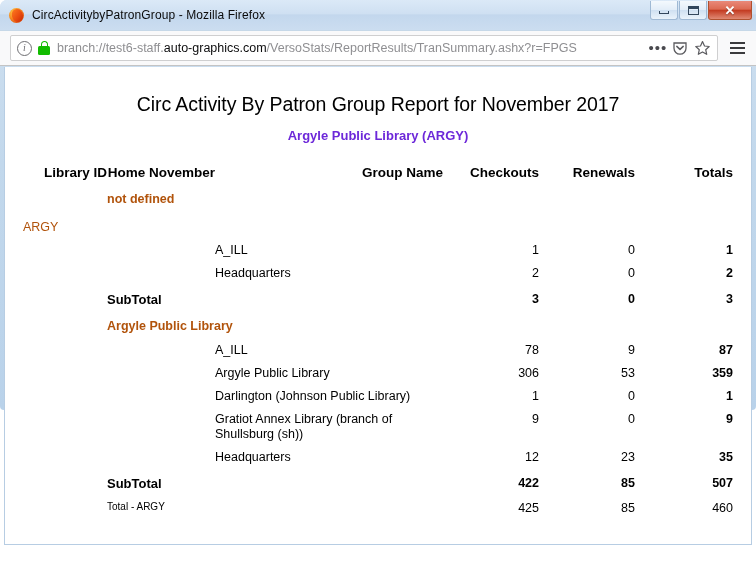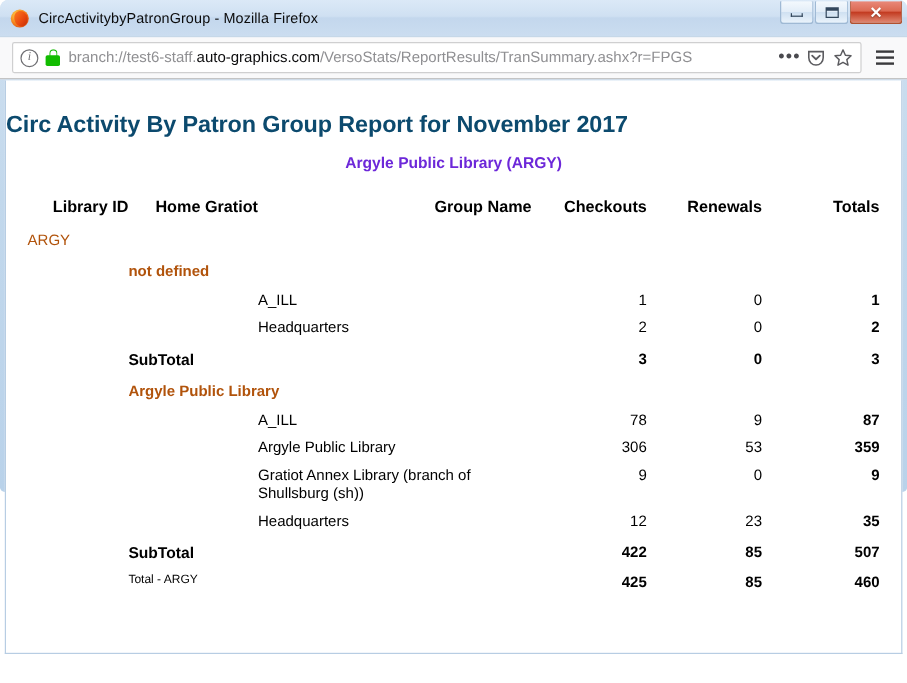--- a/index.html
+++ b/index.html
@@ -223,23 +223,24 @@
     border-right: 1px solid #b7cde3;
     border-bottom: 1px solid #b7cde3;
     box-sizing: border-box;
     overflow: hidden;
   }
 
   .report {
     padding: 0;
   }
   .rpt-title {
-    color: #0c4a6e;
+    text-align: center;
+    color: #000000;
     font-size: 19.5px;
-    font-weight: bold;
+    font-weight: normal;
     margin-top: 26px;
     letter-spacing: -0.1px;
   }
   .rpt-sub {
     text-align: center;
     color: #6d28d9;
     font-size: 13px;
     font-weight: bold;
     margin-top: 12px;
   }
@@ -295,21 +296,21 @@
     font-weight: bold;
     font-size: 13px;
     padding-top: 7px !important;
   }
   .subtotal-num { font-weight: bold; padding-top: 7px !important; }
   .total-label {
     font-weight: normal;
     font-size: 10px;
     padding-top: 6px !important;
   }
-  .total-num { font-weight: bold; padding-top: 6px !important; }
+  .total-num { font-weight: normal; padding-top: 6px !important; }
 
   
   .winbottom {
     position: absolute;
     left: 0; bottom: 0;
     width: 756px; height: 22px;
     border-radius: 0 0 5px 5px;
   }
 </style>
 </head>
@@ -379,40 +380,40 @@
           <col class="c-lib">
             <col class="c-home">
             <col class="c-group">
           <col class="c-chk">
             <col class="c-ren">
             <col class="c-tot">
         </colgroup>
         <thead>
           <tr>
             <th>Library ID</th>
-            <th>Home Gratiot</th>
+            <th>Home November</th>
             <th>Group Name</th>
             <th class="num">Checkouts</th>
             <th class="num">Renewals</th>
             <th class="num">Totals</th>
           </tr>
         </thead>
         <tbody>
 
           <tr>
+            <td></td>
+            <td class="lvl-home" colspan="2">not defined</td>
+            <td></td>
+              <td></td>
+              <td></td>
+          </tr>
+
+          <tr>
             <td class="lvl-lib">ARGY</td>
             <td colspan="5"></td>
-          </tr>
-
-          <tr>
-            <td></td>
-            <td class="lvl-home" colspan="2">not defined</td>
-            <td></td>
-              <td></td>
-              <td></td>
           </tr>
           <tr>
             <td></td>
               <td></td>
             <td class="grpname">A_ILL</td>
             <td class="num">1</td>
             <td class="num">0</td>
             <td class="num bold">1</td>
           </tr>
           <tr>
@@ -450,20 +451,28 @@
             <td></td>
               <td></td>
             <td class="grpname">Argyle Public Library</td>
             <td class="num">306</td>
             <td class="num">53</td>
             <td class="num bold">359</td>
           </tr>
           <tr>
             <td></td>
               <td></td>
+            <td class="grpname">Darlington (Johnson Public Library)</td>
+            <td class="num">1</td>
+            <td class="num">0</td>
+            <td class="num bold">1</td>
+          </tr>
+          <tr>
+            <td></td>
+              <td></td>
             <td class="grpname">Gratiot Annex Library (branch of Shullsburg (sh))</td>
             <td class="num">9</td>
             <td class="num">0</td>
             <td class="num bold">9</td>
           </tr>
           <tr>
             <td></td>
               <td></td>
             <td class="grpname">Headquarters</td>
             <td class="num">12</td>

